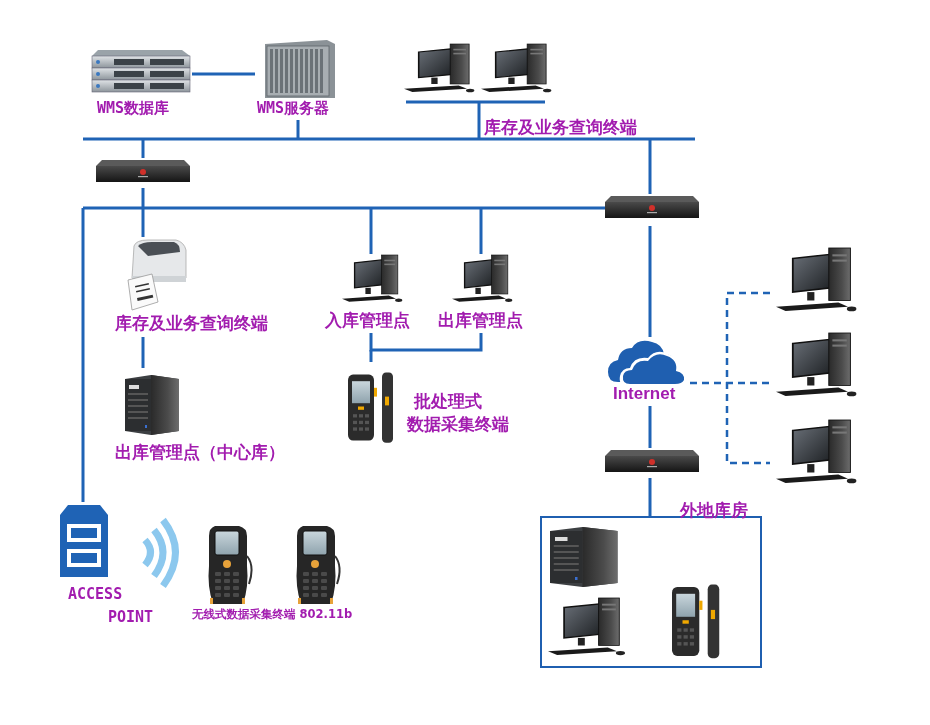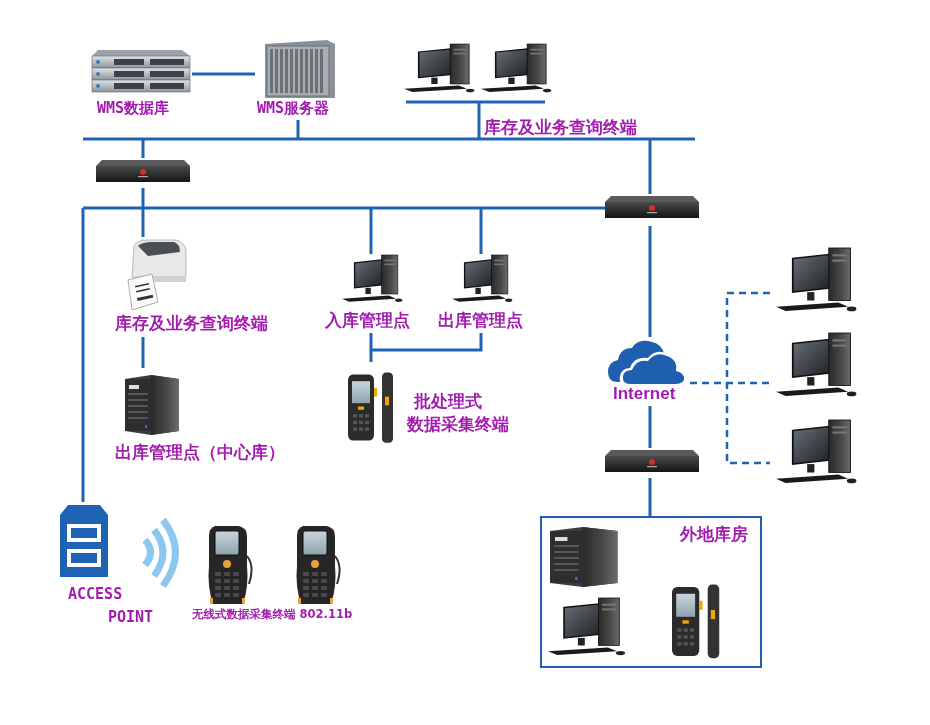--- a/index.html
+++ b/index.html
@@ -245,16 +245,16 @@
 <div class="lbl lbl-sm" style="left:97px; top:99px;">WMS数据库</div>
 <div class="lbl lbl-sm" style="left:257px; top:99px;">WMS服务器</div>
 <div class="lbl lbl-md" style="left:484px; top:116px;">库存及业务查询终端</div>
 <div class="lbl lbl-md" style="left:115px; top:312px;">库存及业务查询终端</div>
 <div class="lbl lbl-md" style="left:115px; top:441px;">出库管理点（中心库）</div>
 <div class="lbl lbl-md" style="left:325px; top:309px;">入库管理点</div>
 <div class="lbl lbl-md" style="left:438px; top:309px;">出库管理点</div>
 <div class="lbl lbl-md" style="left:414px; top:390px;">批处理式</div>
 <div class="lbl lbl-md" style="left:396px; top:413px;margin-left:11px;">数据采集终端</div>
 <div class="lbl" style="left:613px; top:384px; font-size:17px; font-family:'Liberation Sans', sans-serif;">Internet</div>
-<div class="lbl lbl-md" style="left:680px; top:523px;">外地库房</div>
+<div class="lbl lbl-md" style="left:680px; top:499px;">外地库房</div>
 <div class="lbl lbl-ap" style="left:60px; top:583px;margin-left:8px;">ACCESS</div>
 <div class="lbl lbl-ap" style="left:60px; top:606px;margin-left:48px;">POINT</div>
 <div class="lbl lbl-xs" style="left:192px; top:607px;">无线式数据采集终端 802.11b</div>
 
 </body></html>

